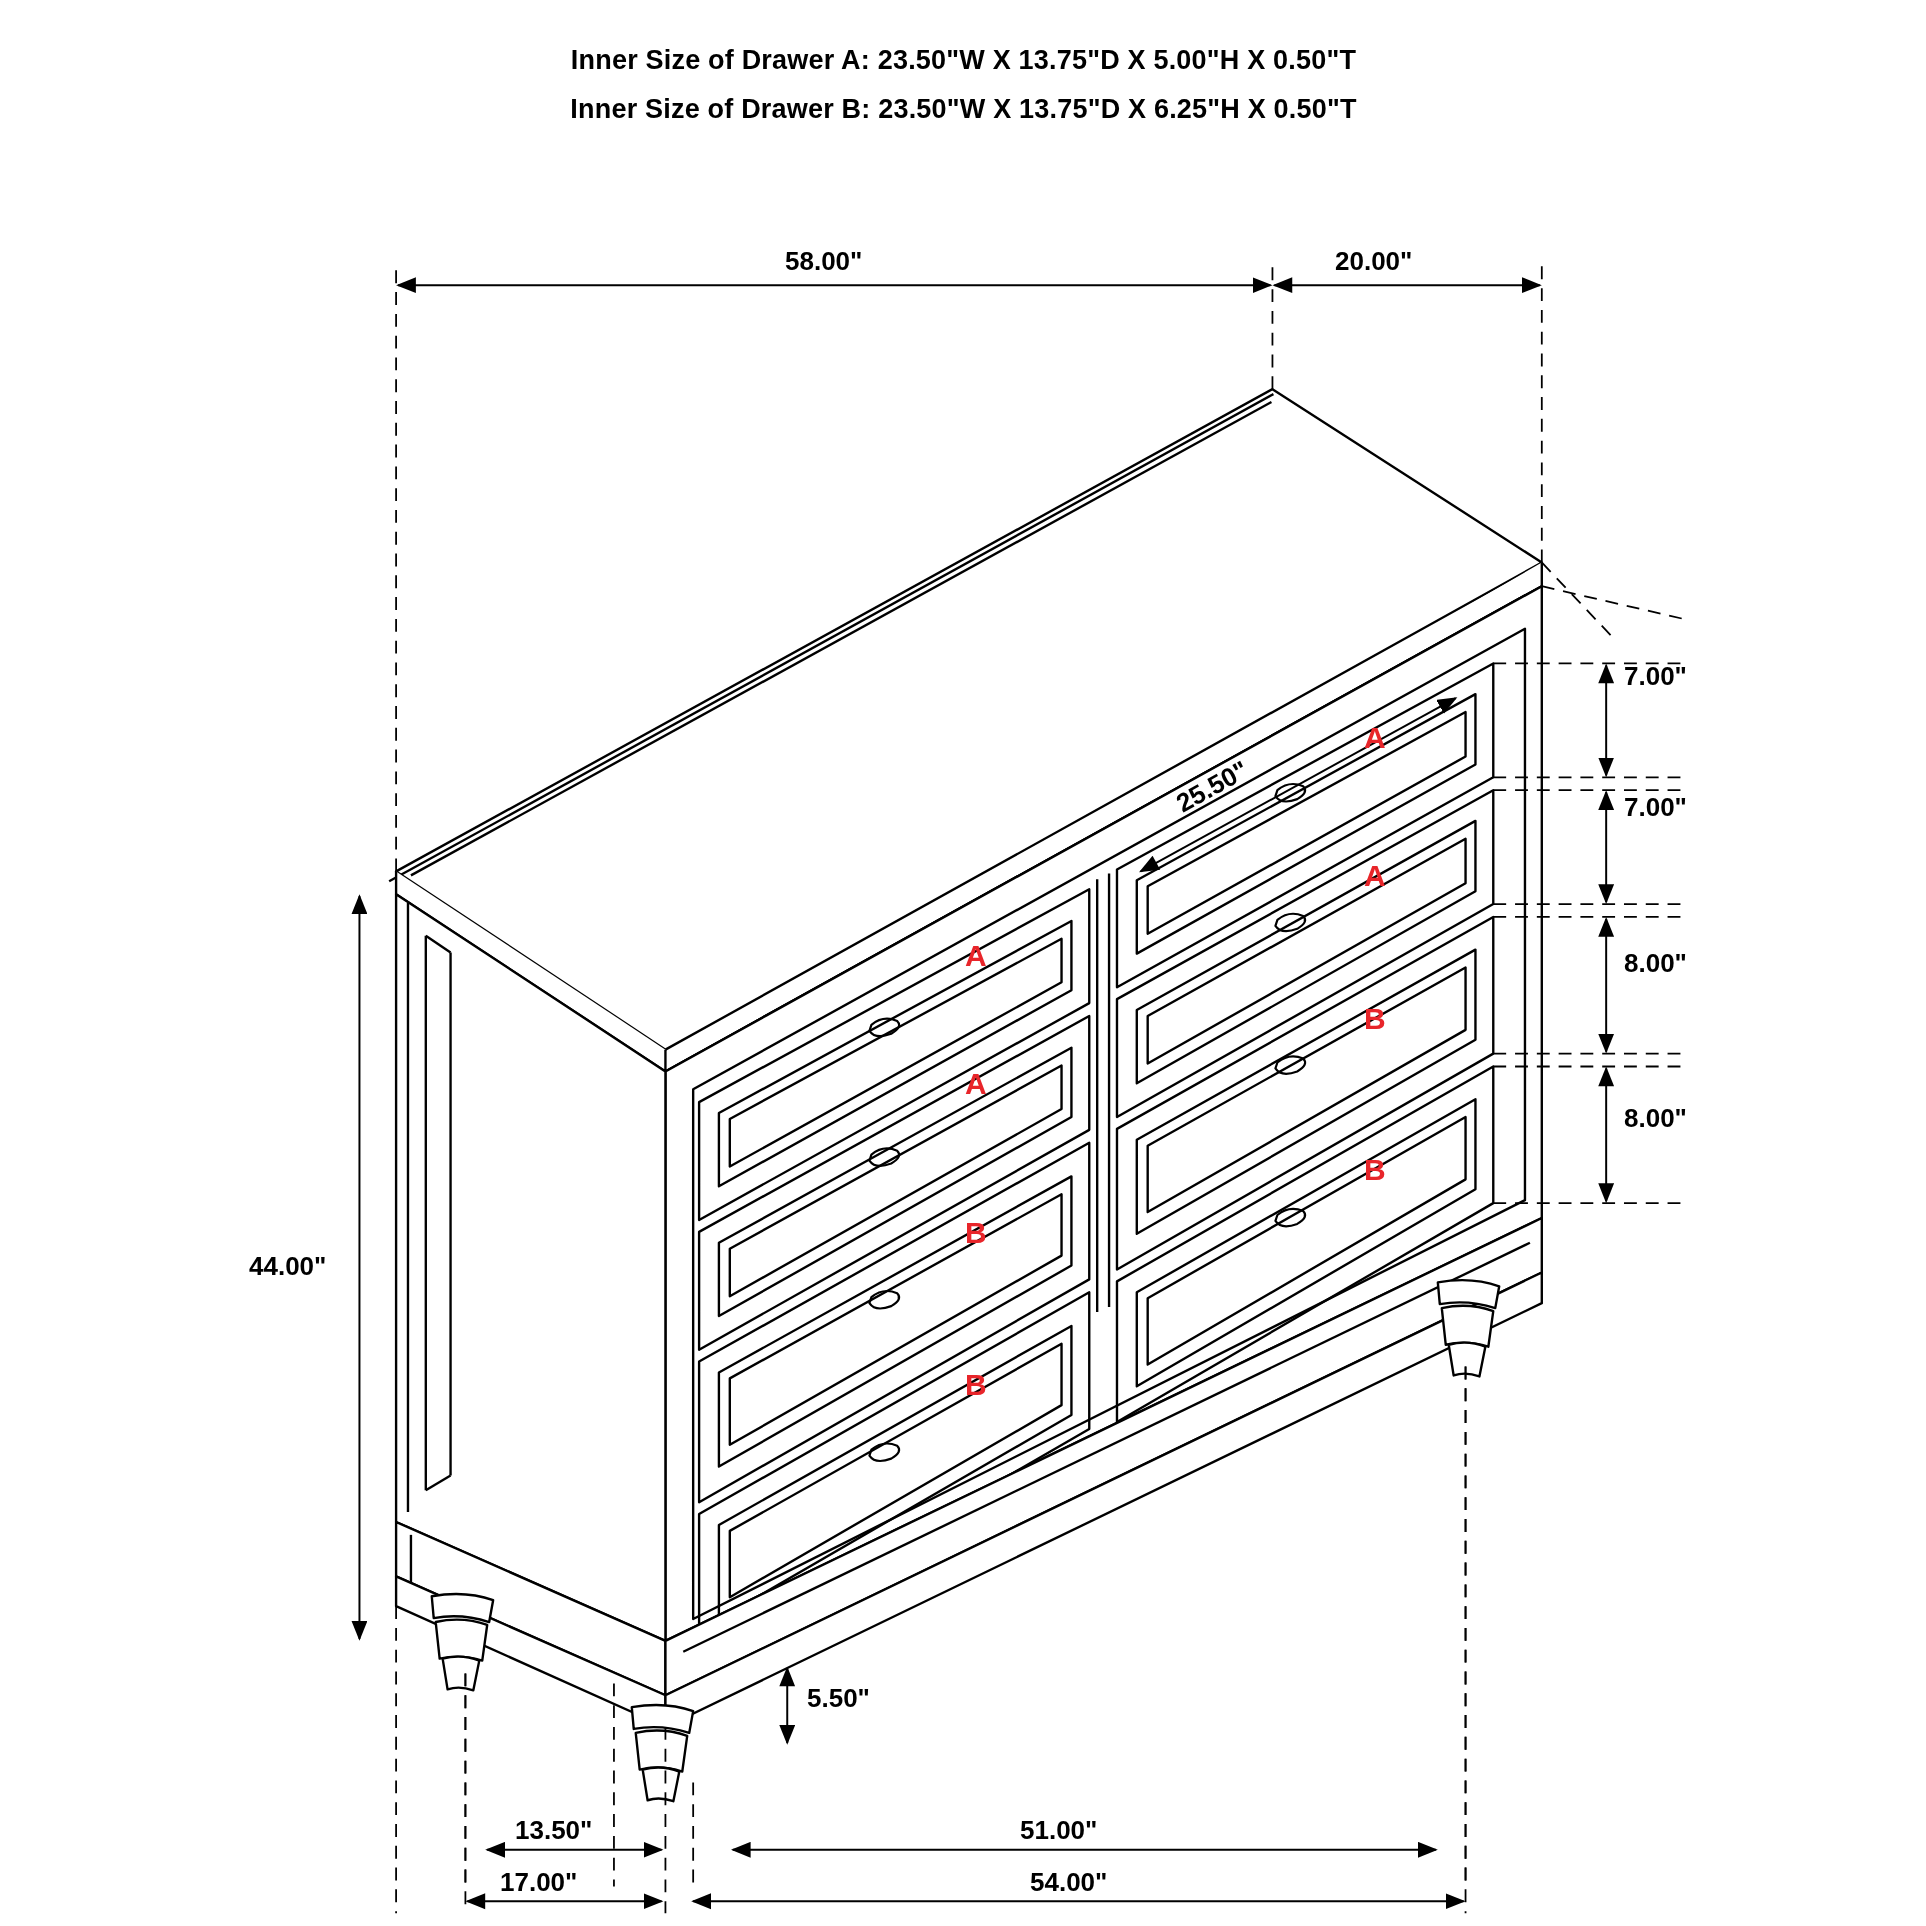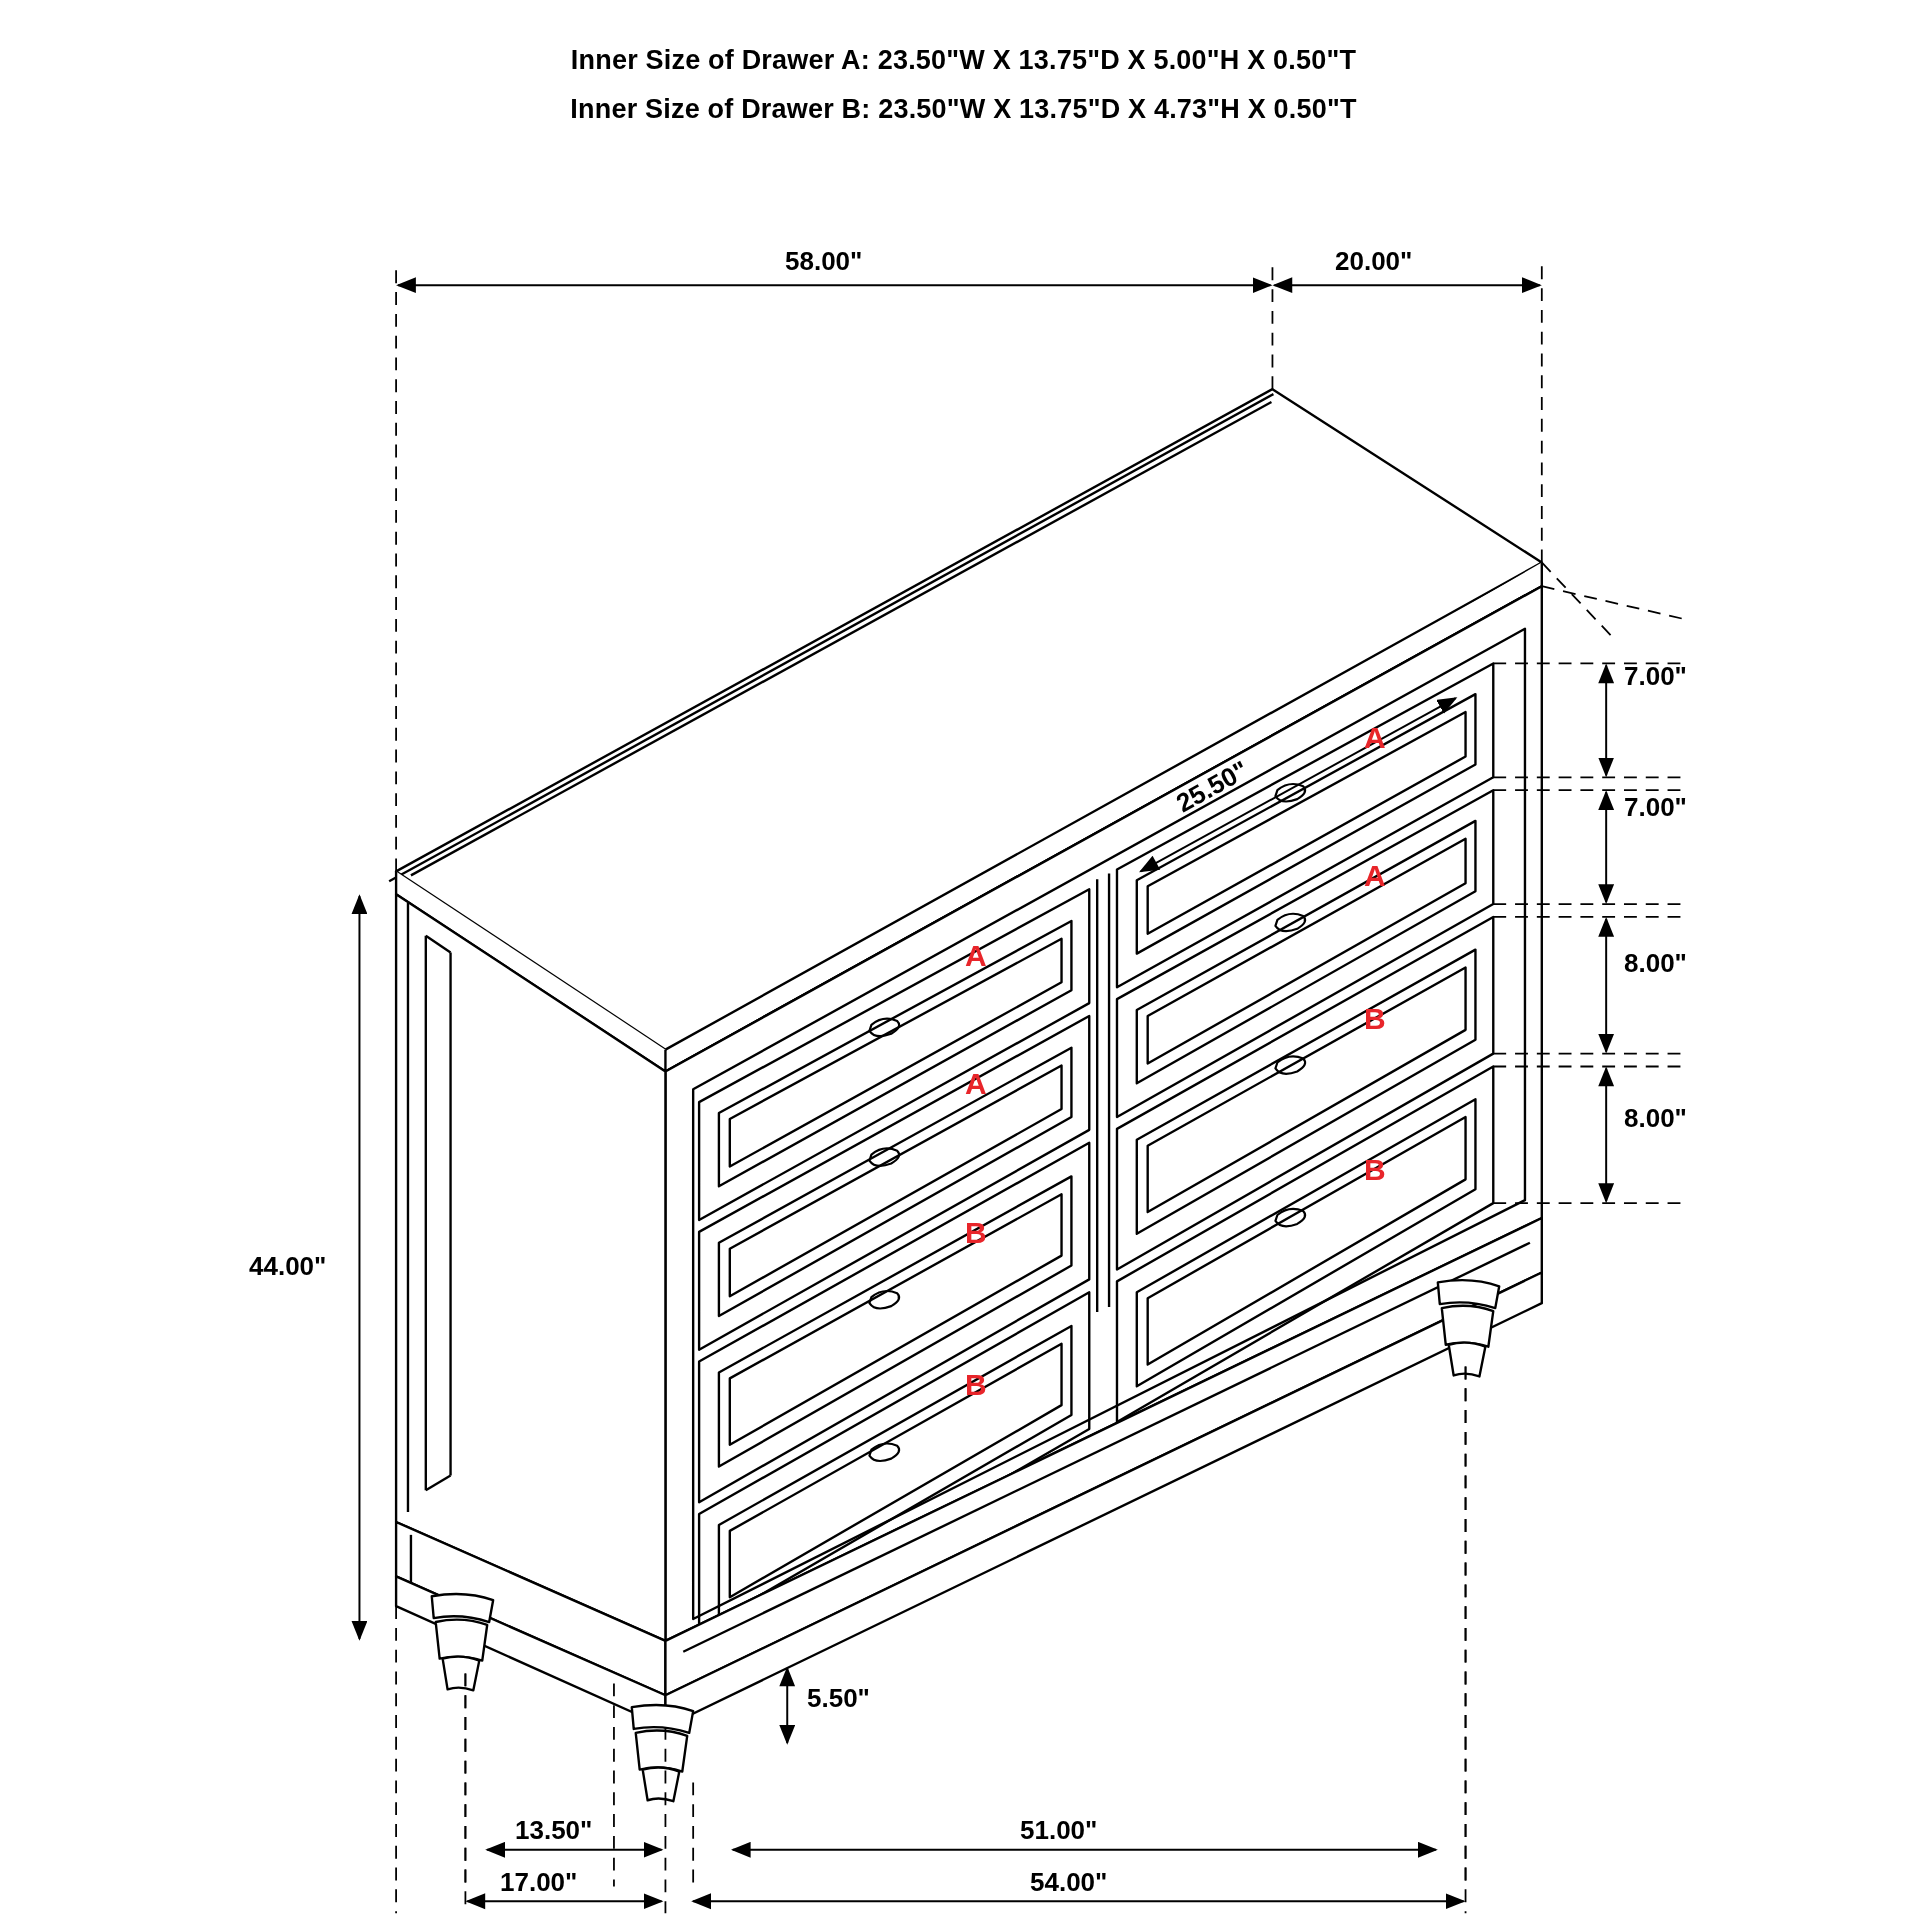--- a/index.html
+++ b/index.html
@@ -26,21 +26,21 @@
   }
   svg{position:absolute;left:0;top:0;}
 </style>
 </head>
 <body>
 
 <div class="stage">
 
   <div class="hdr">
     <div class="line l1">Inner Size of Drawer A: 23.50"W X 13.75"D X 5.00"H X 0.50"T</div>
-    <div class="line l2">Inner Size of Drawer B: 23.50"W X 13.75"D X 4.73"H X 0.50"T</div>
+    <div class="line l2">Inner Size of Drawer B: 23.50"W X 13.75"D X 6.25"H X 0.50"T</div>
   </div>
 
   <svg width="1927" height="1927" viewBox="0 0 1946 1946">
     <defs>
       <marker id="ah" markerWidth="12" markerHeight="12" refX="9" refY="4" orient="auto" markerUnits="strokeWidth">
         <path d="M0,0 L10,4 L0,8 z" fill="#000"></path>
       </marker>
       <marker id="ah2" markerWidth="12" markerHeight="12" refX="1" refY="4" orient="auto" markerUnits="strokeWidth">
         <path d="M10,0 L0,4 L10,8 z" fill="#000"></path>
       </marker>

